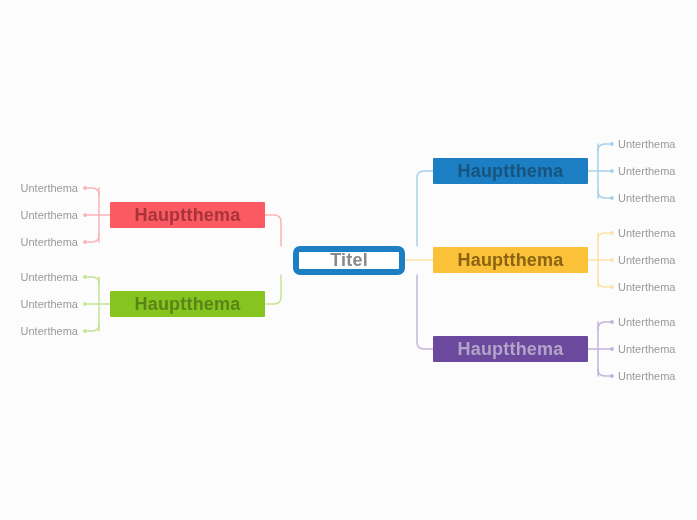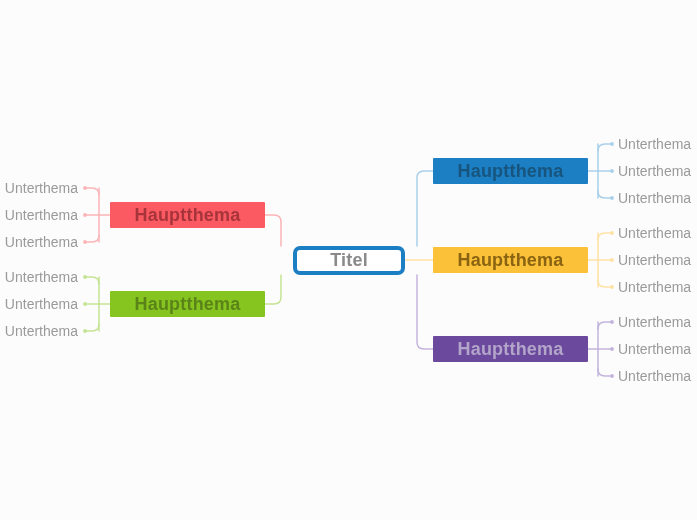--- a/index.html
+++ b/index.html
@@ -29,31 +29,31 @@
     display: flex;
     align-items: center;
     justify-content: center;
     font-weight: bold;
     font-size: 18px;
     letter-spacing: 0.2px;
     white-space: nowrap;
   }
   .root-node {
     background: #ffffff;
-    border: 4px solid #a16207;
+    border: 6px solid #a16207;
     border-radius: 7px;
     color: #8a8a8a;
   }
   .topic-node {
     border-radius: 1px;
   }
   .leaf-label {
     position: absolute;
     font-family: "Liberation Sans", sans-serif;
-    font-size: 14px;
+    font-size: 11px;
     color: #9a9a9a;
     white-space: nowrap;
     line-height: 14px;
   }
   .leaf-label.right { text-align: left; }
   .leaf-label.left  { text-align: right; }
 </style>
 </head>
 <body>
 

